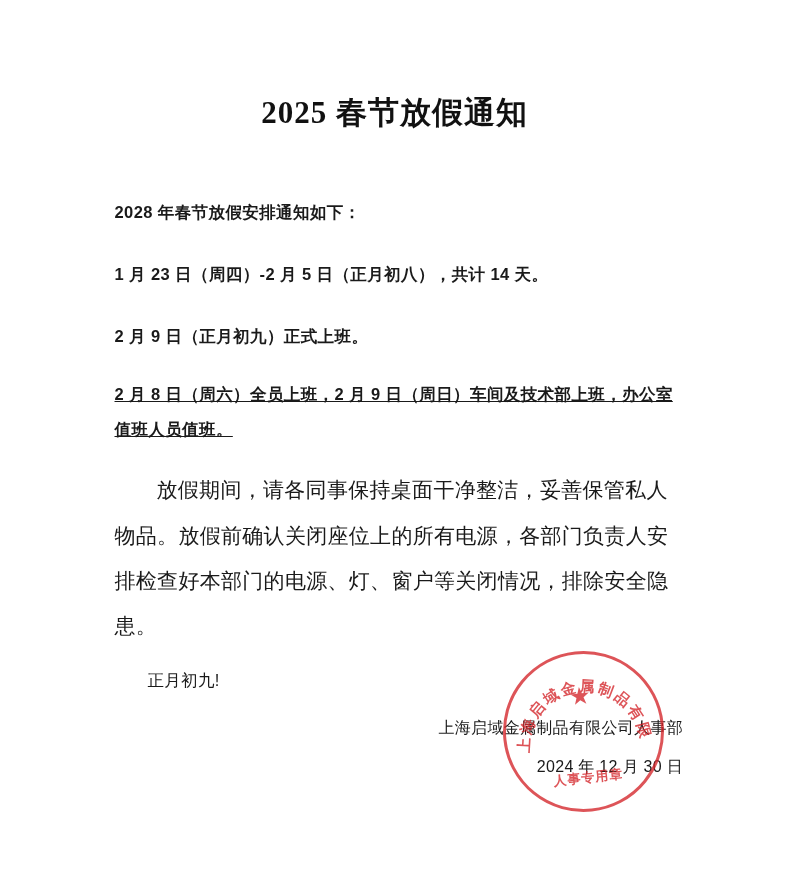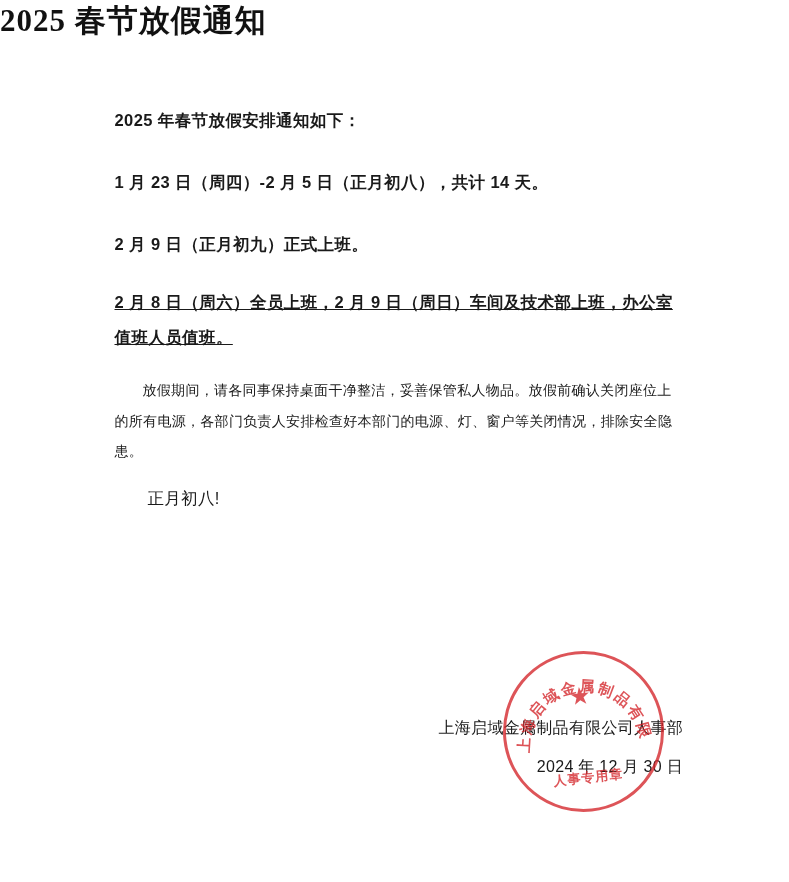--- a/index.html
+++ b/index.html
@@ -17,25 +17,27 @@
   }
 
   .page {
     position: relative;
     width: 789px;
     height: 882px;
     box-sizing: border-box;
   }
 
   .doc-title {
+    text-align: center;
     font-family: "Liberation Serif", "DejaVu Serif", serif;
     font-weight: bold;
     font-size: 31px;
     letter-spacing: 1px;
     margin: 0;
+    padding-top: 92px;
     color: #111111;
   }
 
   .body-block {
     margin: 0 auto;
     width: 560px;
     padding-top: 62px;
   }
 
   .para {
@@ -55,21 +57,21 @@
     margin-bottom: 24px;
     margin-top: 30px;
   }
 
   .para-multiline {
     line-height: 2.15;
     text-decoration: underline;
   }
 
   .para-normal {
-    font-size: 14px;
+    font-size: 21px;
     line-height: 2.15;
     font-weight: normal;
     color: #1a1a1a;
     margin: 0 0 18px 0;
     text-indent: 2em;
     letter-spacing: 0.3px;
   }
 
   .para-notice {
     font-size: 16.5px;
@@ -159,31 +161,31 @@
 </style>
 </head>
 <body>
 
 <div class="page">
 
   <h1 class="doc-title">2025 春节放假通知</h1>
 
   <div class="body-block">
 
-    <p class="para para-intro">2025 年春节放假安排通知如下：</p>
+    <p class="para para-intro">2028 年春节放假安排通知如下：</p>
 
     <p class="para para-dates">1 月 23 日（周四）-2 月 5 日（正月初八），共计 14 天。</p>
 
     <p class="para para-dates">2 月 9 日（正月初九）正式上班。</p>
 
     <p class="para para-multiline">2 月 8 日（周六）全员上班，2 月 9 日（周日）车间及技术部上班，办公室值班人员值班。</p>
 
     <p class="para-normal">放假期间，请各同事保持桌面干净整洁，妥善保管私人物品。放假前确认关闭座位上的所有电源，各部门负责人安排检查好本部门的电源、灯、窗户等关闭情况，排除安全隐患。</p>
 
-    <p class="para-notice">正月初八!</p>
+    <p class="para-notice">正月初九!</p>
 
   </div>
 
   <div class="signature">
     <div class="sig-line">上海启域金属制品有限公司人事部</div>
     <div class="sig-line sig-date">2024 年 12 月 30 日</div>
   </div>
 
   <div class="stamp">
     <div class="stamp-inner"></div>

